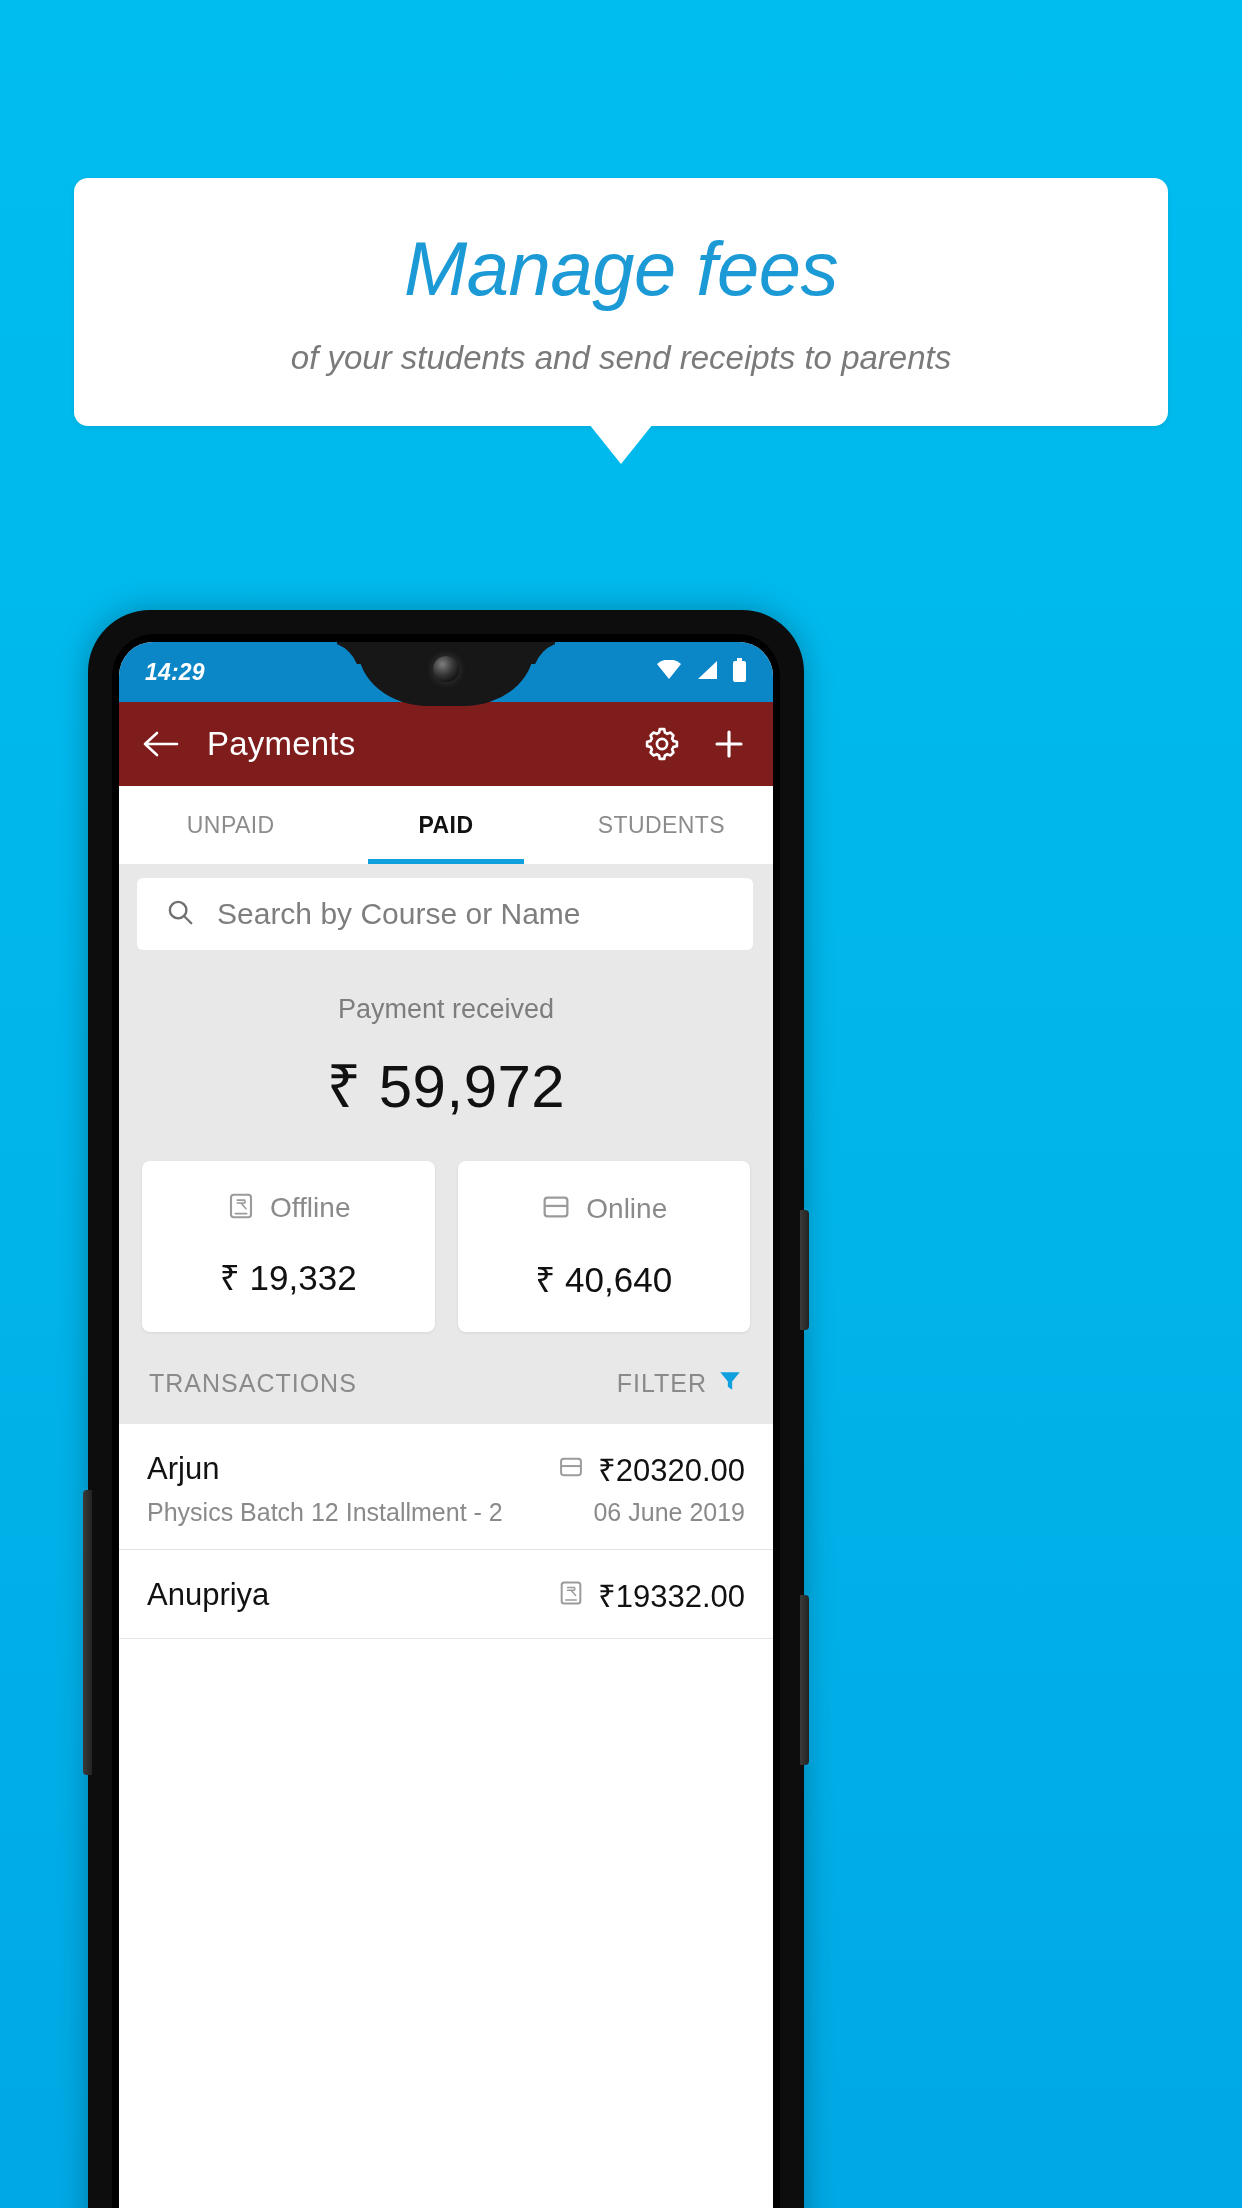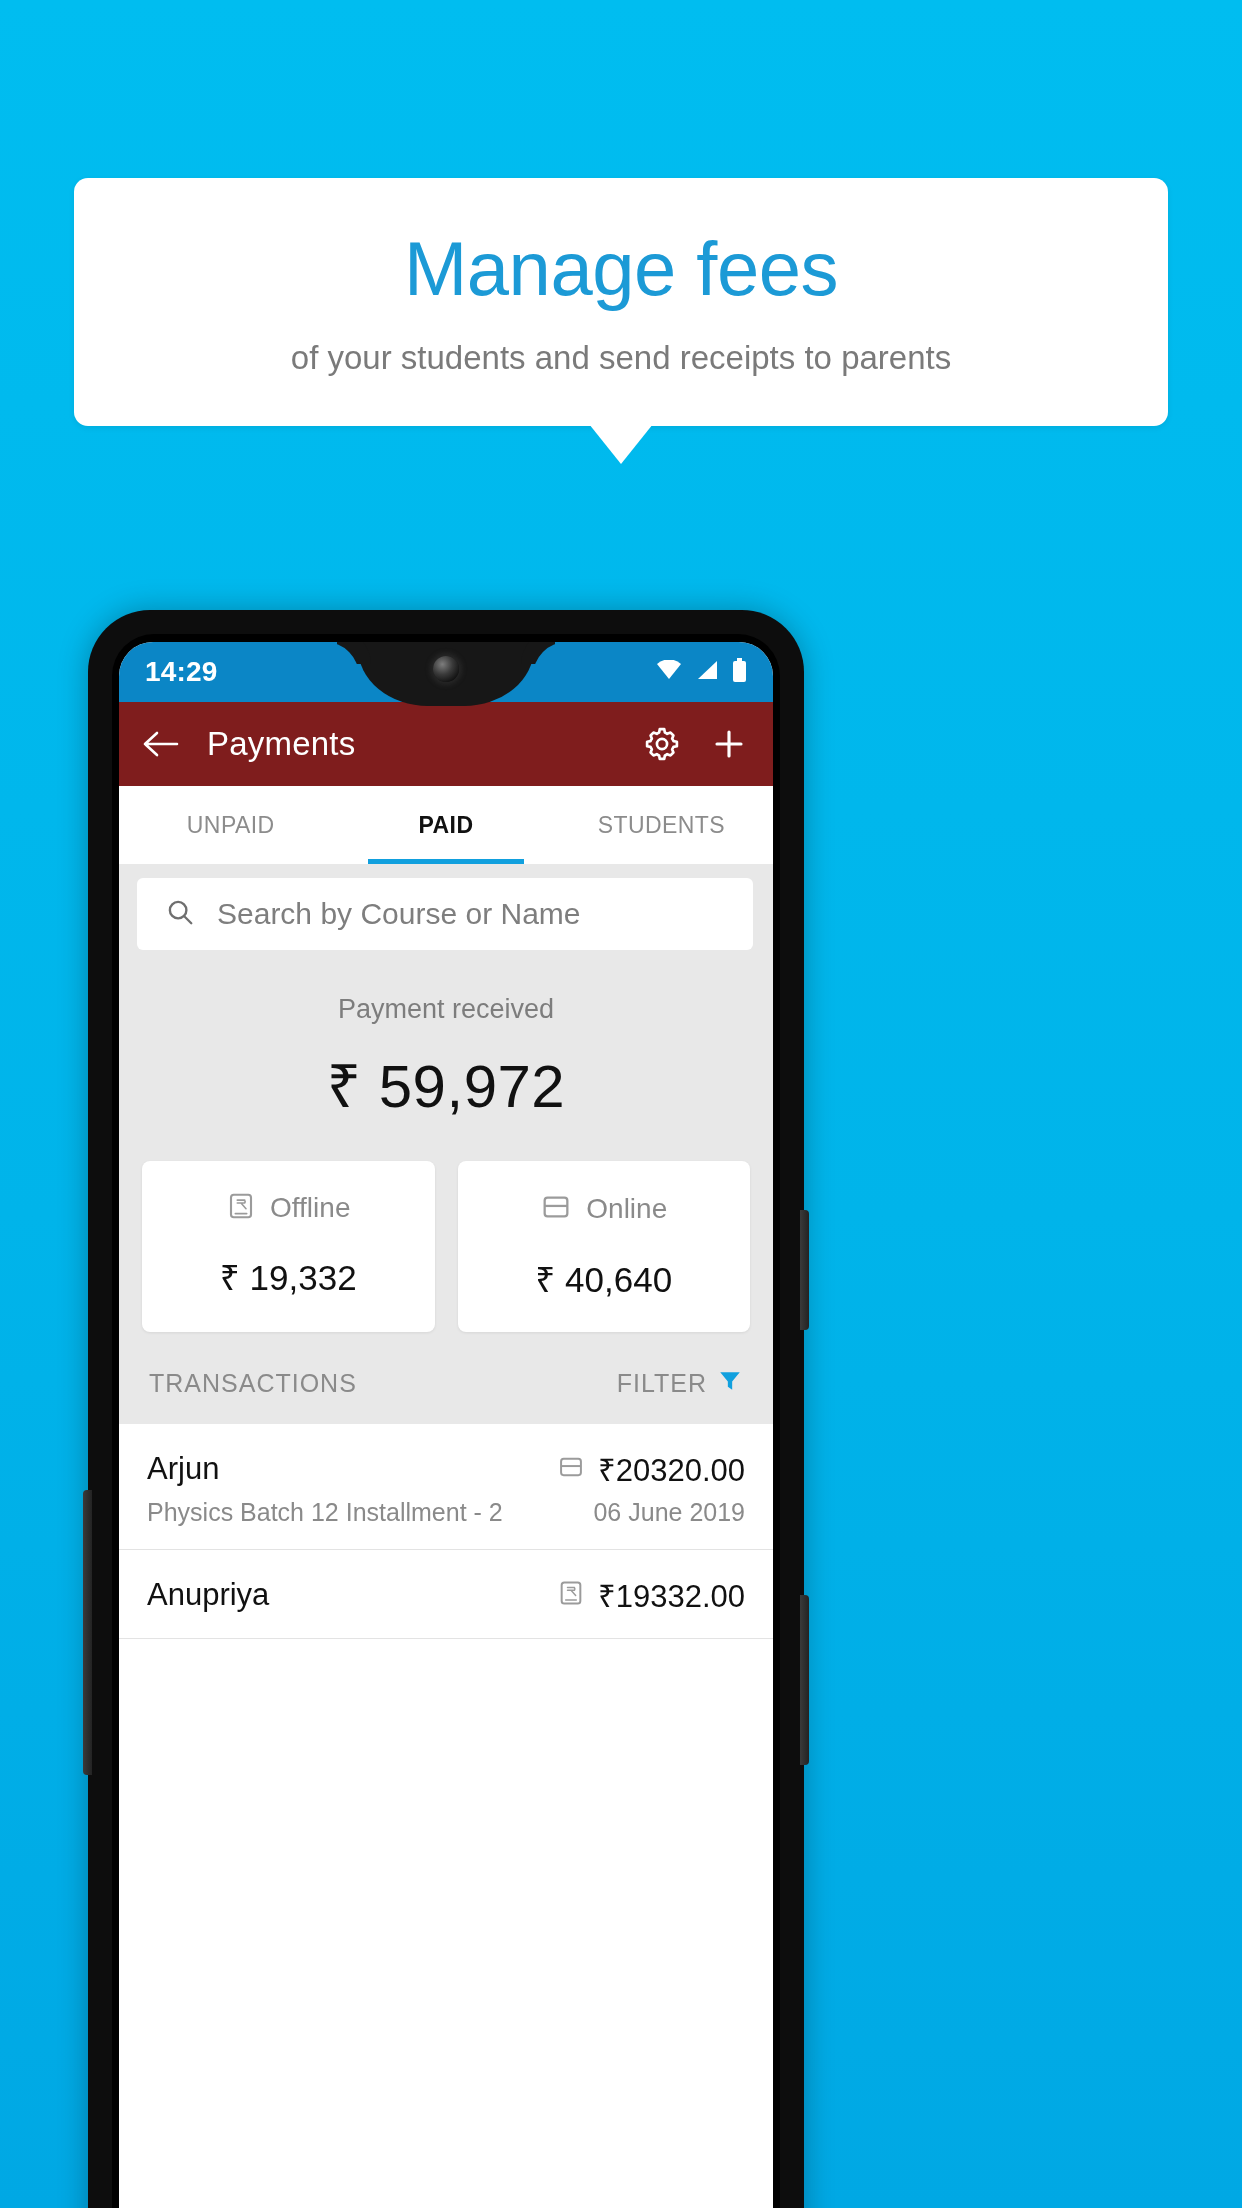--- a/index.html
+++ b/index.html
@@ -29,20 +29,21 @@
     top: 178px;
     width: 1094px;
     height: 248px;
     background: #ffffff;
     border-radius: 14px;
     box-shadow: 0 2px 6px rgba(0,0,0,0.07);
     display: flex;
     flex-direction: column;
     align-items: center;
     justify-content: center;
+    font-style: italic;
   }
   #bubble-tail {
     position: absolute;
     left: 50%;
     top: 424px;
     transform: translateX(-50%);
     width: 0;
     height: 0;
     border-left: 32px solid transparent;
     border-right: 32px solid transparent;
@@ -111,23 +112,24 @@
   #statusbar {
     position: relative;
     height: 60px;
     background: #0b86c6;
     display: flex;
     align-items: center;
     padding: 0 26px;
     color: #ffffff;
   }
   #status-time {
-    font-size: 28px;
+    font-size: 23px;
     font-weight: 700;
     letter-spacing: 0.2px;
+    font-style: italic;
   }
   #status-icons {
     margin-left: auto;
     display: flex;
     align-items: center;
     gap: 14px;
   }
   
   #notch {
     position: absolute;

